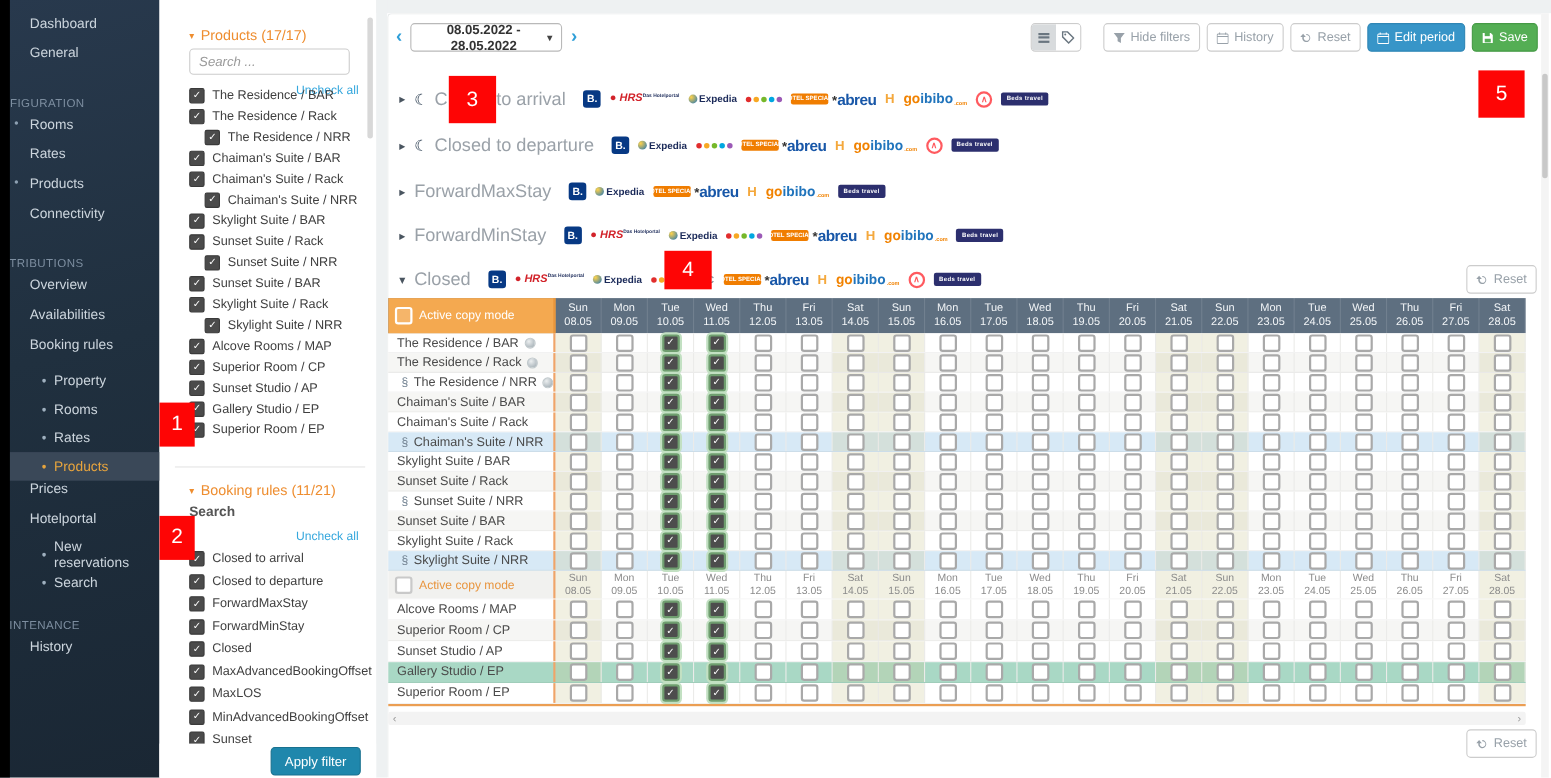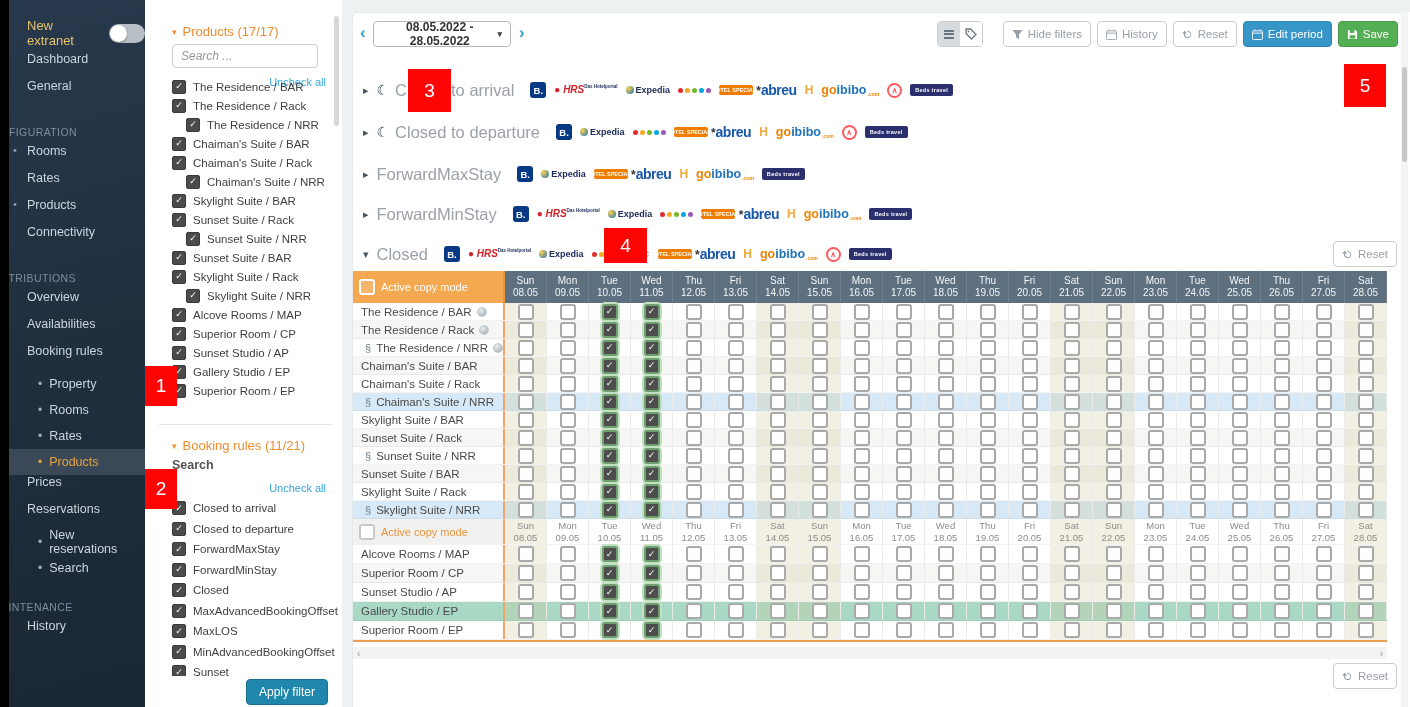--- a/index.html
+++ b/index.html
@@ -130,26 +130,20 @@
   .vscroll{position:absolute;left:1401px;top:12px;width:7px;height:695px;background:#f4f4f4}
   .vthumb{position:absolute;left:1px;top:55px;width:5px;height:95px;background:#c8c8c8;border-radius:3px;cursor:pointer}
   .badge{position:absolute;background:#fe0505;color:#fff;display:flex;align-items:center;justify-content:center;
          font-size:19px;z-index:50}
 </style>
 </head>
 <body>
 
 <aside class="sidebar">
   <div id="sidebar-items">
-      <div class="sb-brand">
-        <span class="sb-brand-label">New extranet</span>
-        <span class="toggle">
-          <span class="knob"></span>
-        </span>
-      </div>
       <div class="sb-item">
         <span>Dashboard</span>
       </div>
       <div class="sb-item">
         <span>General</span>
       </div>
       <div class="sb-section">NFIGURATION</div>
       <div class="sb-item">
         <span class="blt">•</span>
         <span>Rooms</span>
@@ -187,21 +181,21 @@
         <span>Rates</span>
       </div>
       <div class="sb-sub active">
         <span class="blt">•</span>
         <span>Products</span>
       </div>
       <div class="sb-item">
         <span>Prices</span>
       </div>
       <div class="sb-item">
-        <span>Reservations</span>
+        <span>Hotelportal</span>
       </div>
       <div class="sb-sub">
         <span class="blt">•</span>
         <span>New reservations</span>
       </div>
       <div class="sb-sub">
         <span class="blt">•</span>
         <span>Search</span>
       </div>
       <div class="sb-section">AINTENANCE</div>

